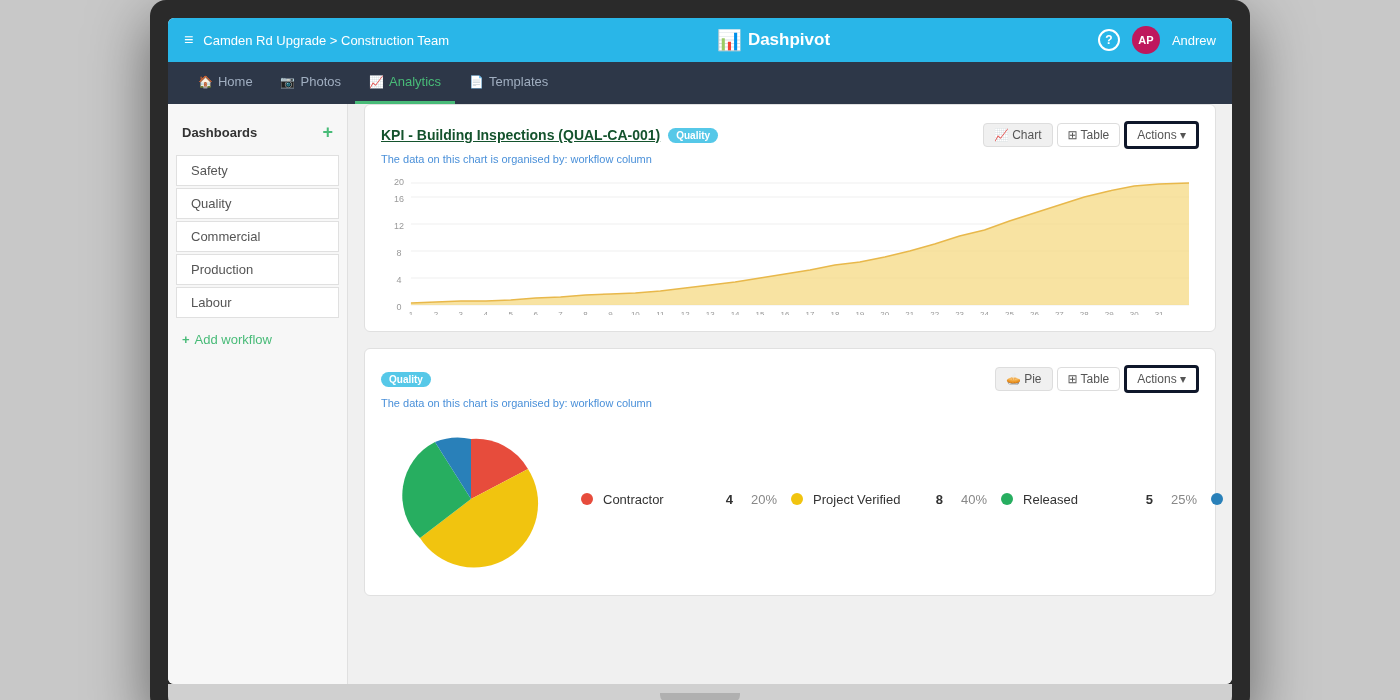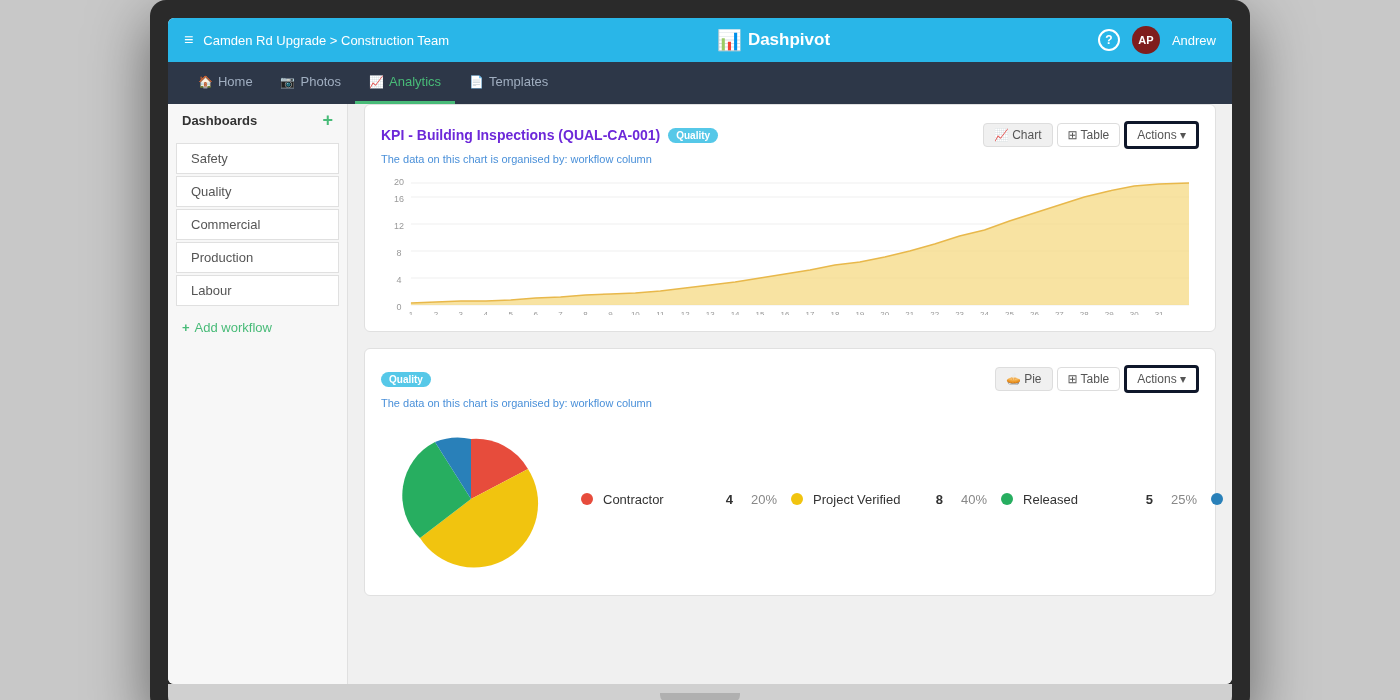--- a/index.html
+++ b/index.html
@@ -75,21 +75,21 @@
     .help-btn {
       width: 22px; height: 22px;
       border-radius: 50%;
       border: 2px solid white;
       display: flex; align-items: center; justify-content: center;
       font-size: 12px; font-weight: bold; cursor: pointer;
     }
     .avatar {
       width: 28px; height: 28px;
       border-radius: 50%;
-      background: #7f1d1d;
+      background: #be185d;
       display: flex; align-items: center; justify-content: center;
       font-size: 11px; font-weight: bold; color: white;
     }
 
     
     .nav-bar {
       background: #2d3748;
       display: flex;
       align-items: center;
       padding: 0 16px;
@@ -117,21 +117,21 @@
       display: flex;
       height: calc(100% - 86px);
       min-height: 580px;
     }
 
     
     .sidebar {
       width: 180px;
       background: #f7f7f7;
       border-right: 1px solid #e0e0e0;
-      padding: 0 0;
+      padding: 12px 0;
       flex-shrink: 0;
     }
     .sidebar-header {
       display: flex;
       align-items: center;
       justify-content: space-between;
       padding: 6px 14px 10px;
     }
     .sidebar-title {
       font-size: 13px;
@@ -203,21 +203,22 @@
       margin-bottom: 4px;
     }
     .chart-title-row {
       display: flex;
       align-items: center;
       gap: 8px;
     }
     .chart-title {
       font-size: 14px;
       font-weight: 600;
-      color: #6d28d9;
+      color: #14532d;
+      text-decoration: underline;
     }
     .quality-badge {
       background: #56c8e8;
       color: white;
       font-size: 10px;
       padding: 2px 8px;
       border-radius: 10px;
       font-weight: 600;
     }
     .chart-subtitle {

